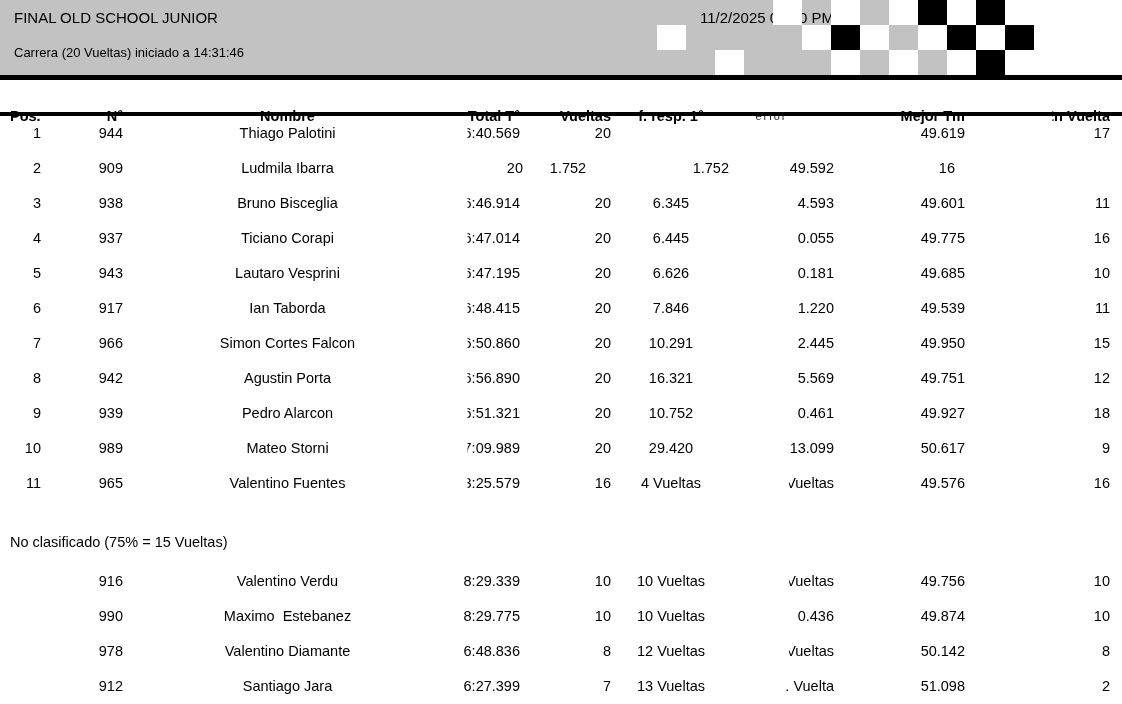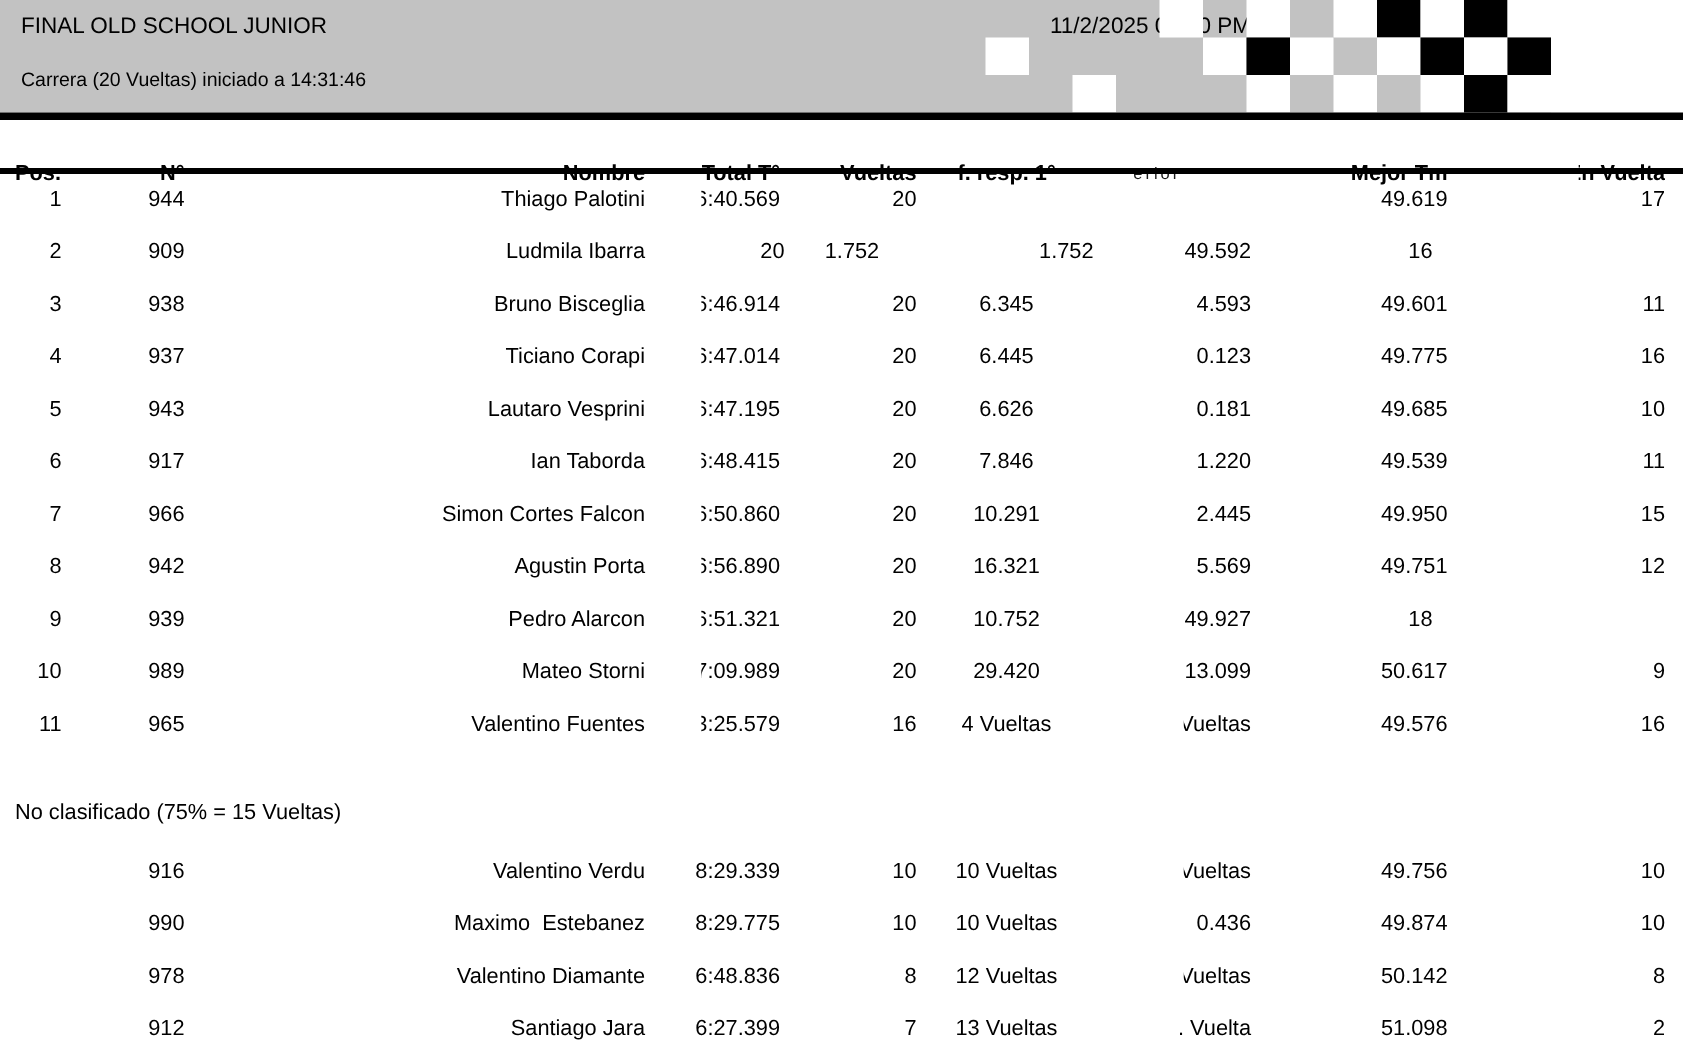--- a/index.html
+++ b/index.html
@@ -28,21 +28,21 @@
   .grid{
     display:grid;
     grid-template-columns:45px 80px 305px 95px 88px 118px 105px 131px 155px;
     align-items:center;
   }
   .thead{position:absolute;left:0;top:80px;width:1122px;height:32px;font-weight:bold;font-size:14.5px;margin-top:20px;}
   .cell{overflow:visible;white-space:pre;font-size:14.5px;}
   .c-pos{text-align:left;padding-left:10px;}
   .c-pos.num{text-align:right;padding-left:0;padding-right:4px;}
   .c-num{text-align:right;padding-right:2px;}
-  .c-name{text-align:right;padding-left:20px;}
+  .c-name{text-align:center;padding-left:20px;}
   .c-total{text-align:right;padding-right:5px;}
   .c-laps{text-align:right;padding-right:2px;}
   .c-gap1{text-align:center;padding-right:2px;}
   .c-prev{text-align:right;padding-right:2px;}
   .c-prev.hdr{text-align:center;font-weight:400;font-size:11px;letter-spacing:2px;padding-right:24px;color:#1a1a1a;}
   .c-best{text-align:right;padding-right:2px;}
   .c-blap{text-align:right;padding-right:12px;}
 
   .rows{position:absolute;left:0;width:1122px;}
   #classified-rows{top:116px;}
@@ -140,21 +140,21 @@
         <div class="cell c-best">49.601</div>
         <div class="cell c-blap">11</div>
       </div>
       <div class="row grid">
         <div class="cell c-pos num">4</div>
         <div class="cell c-num">937</div>
         <div class="cell c-name">Ticiano Corapi</div>
         <div class="cell c-total"><span class="clipspan clip4">6:47.014</span></div>
         <div class="cell c-laps">20</div>
         <div class="cell c-gap1">6.445</div>
-        <div class="cell c-prev">0.123</div>
+        <div class="cell c-prev">0.055</div>
         <div class="cell c-best">49.775</div>
         <div class="cell c-blap">16</div>
       </div>
       <div class="row grid">
         <div class="cell c-pos num">5</div>
         <div class="cell c-num">943</div>
         <div class="cell c-name">Lautaro Vesprini</div>
         <div class="cell c-total"><span class="clipspan clip4">6:47.195</span></div>
         <div class="cell c-laps">20</div>
         <div class="cell c-gap1">6.626</div>
@@ -195,20 +195,21 @@
         <div class="cell c-best">49.751</div>
         <div class="cell c-blap">12</div>
       </div>
       <div class="row grid">
         <div class="cell c-pos num">9</div>
         <div class="cell c-num">939</div>
         <div class="cell c-name">Pedro Alarcon</div>
         <div class="cell c-total"><span class="clipspan clip4">6:51.321</span></div>
         <div class="cell c-laps">20</div>
         <div class="cell c-gap1">10.752</div>
+        <div class="cell c-prev">0.461</div>
         <div class="cell c-best">49.927</div>
         <div class="cell c-blap">18</div>
       </div>
       <div class="row grid">
         <div class="cell c-pos num">10</div>
         <div class="cell c-num">989</div>
         <div class="cell c-name">Mateo Storni</div>
         <div class="cell c-total"><span class="clipspan clip4">7:09.989</span></div>
         <div class="cell c-laps">20</div>
         <div class="cell c-gap1">29.420</div>

